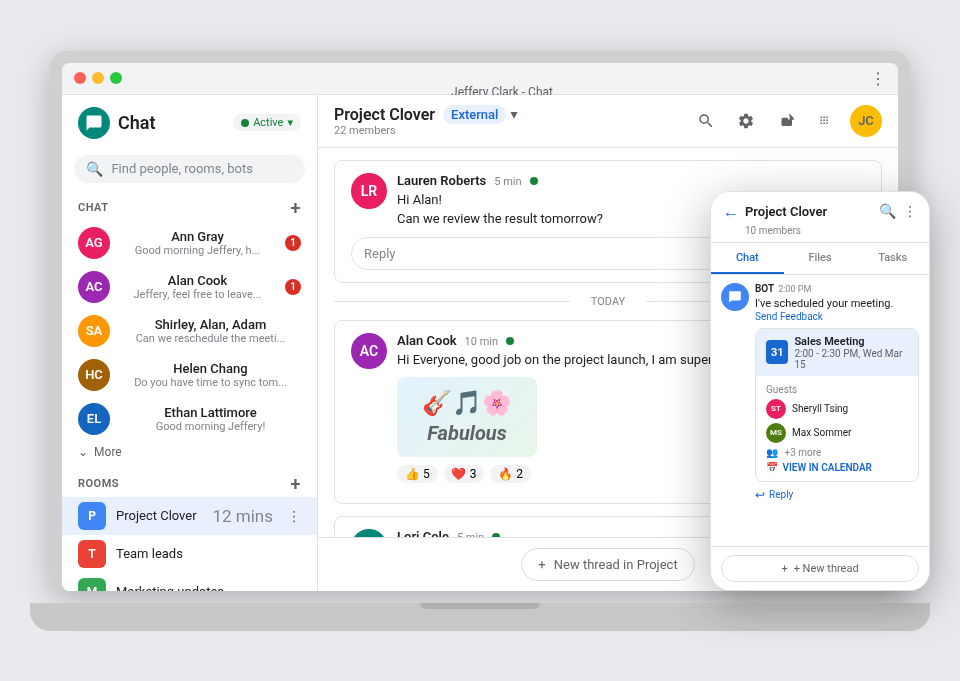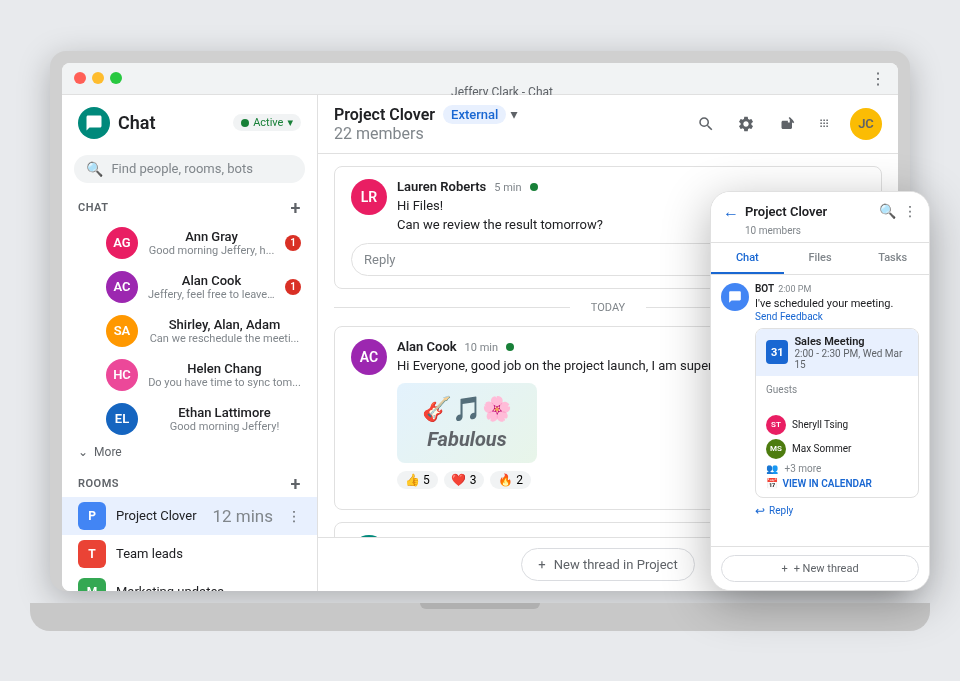--- a/index.html
+++ b/index.html
@@ -199,21 +199,20 @@
       line-height: 1;
     }
 
     .chat-item {
       display: flex;
       align-items: center;
       padding: 6px 16px;
       gap: 10px;
       cursor: pointer;
       position: relative;
-      margin-left: 28px;
     }
 
     .avatar {
       width: 32px;
       height: 32px;
       border-radius: 50%;
       flex-shrink: 0;
       display: flex;
       align-items: center;
       justify-content: center;
@@ -310,21 +309,21 @@
       margin-left: 8px;
     }
 
     .dropdown-arrow {
       color: #5f6368;
       font-size: 14px;
       margin-left: 4px;
     }
 
     .member-count {
-      font-size: 16px;
+      font-size: 11px;
       color: #80868b;
       display: block;
     }
 
     .header-actions {
       margin-left: auto;
       display: flex;
       gap: 8px;
       align-items: center;
     }
@@ -700,21 +699,21 @@
       color: #fff;
       font-size: 11px;
       font-weight: 700;
     }
 
     .cal-event-title { font-size: 11px; font-weight: 600; color: #202124; }
     .cal-event-time { font-size: 10px; color: #5f6368; }
 
     .cal-body { padding: 8px 10px; }
 
-    .guests-label { font-size: 10px; color: #80868b; margin-bottom: 20px; }
+    .guests-label { font-size: 10px; color: #80868b; margin-bottom: 4px; }
 
     .guest-row {
       display: flex;
       align-items: center;
       gap: 6px;
       margin-bottom: 4px;
     }
 
     .guest-avatar {
       width: 20px;
@@ -843,21 +842,21 @@
 
           <div class="chat-item">
             <div class="avatar" style="background:#ff9800">SA</div>
             <div class="chat-info">
               <div class="chat-name">Shirley, Alan, Adam</div>
               <div class="chat-preview">Can we reschedule the meeti...</div>
             </div>
           </div>
 
           <div class="chat-item">
-            <div class="avatar" style="background:#ec4899">HC</div>
+            <div class="avatar" style="background:#a16207">HC</div>
             <div class="chat-info">
               <div class="chat-name">Helen Chang</div>
               <div class="chat-preview">Do you have time to sync tom...</div>
             </div>
           </div>
 
           <div class="chat-item">
             <div class="avatar" style="background:#1565c0">EL</div>
             <div class="chat-info">
               <div class="chat-name">Ethan Lattimore</div>
@@ -934,21 +933,21 @@
 
             <div class="thread-card">
               <div class="message-row">
                 <div class="msg-avatar" style="background:#e91e63">LR</div>
                 <div class="msg-content">
                   <div class="msg-header">
                     <span class="msg-sender">Lauren Roberts</span>
                     <span class="msg-time">5 min</span>
                     <span class="online-dot"></span>
                   </div>
-                  <div class="msg-text">Hi Files!</div>
+                  <div class="msg-text">Hi Alan!</div>
                   <div class="msg-text">Can we review the result tomorrow?</div>
                 </div>
               </div>
               <div class="reply-box">
                 <span class="reply-placeholder">Reply</span>
                 <span class="send-btn">➤</span>
               </div>
             </div>
 
             <div class="date-divider">TODAY</div>

